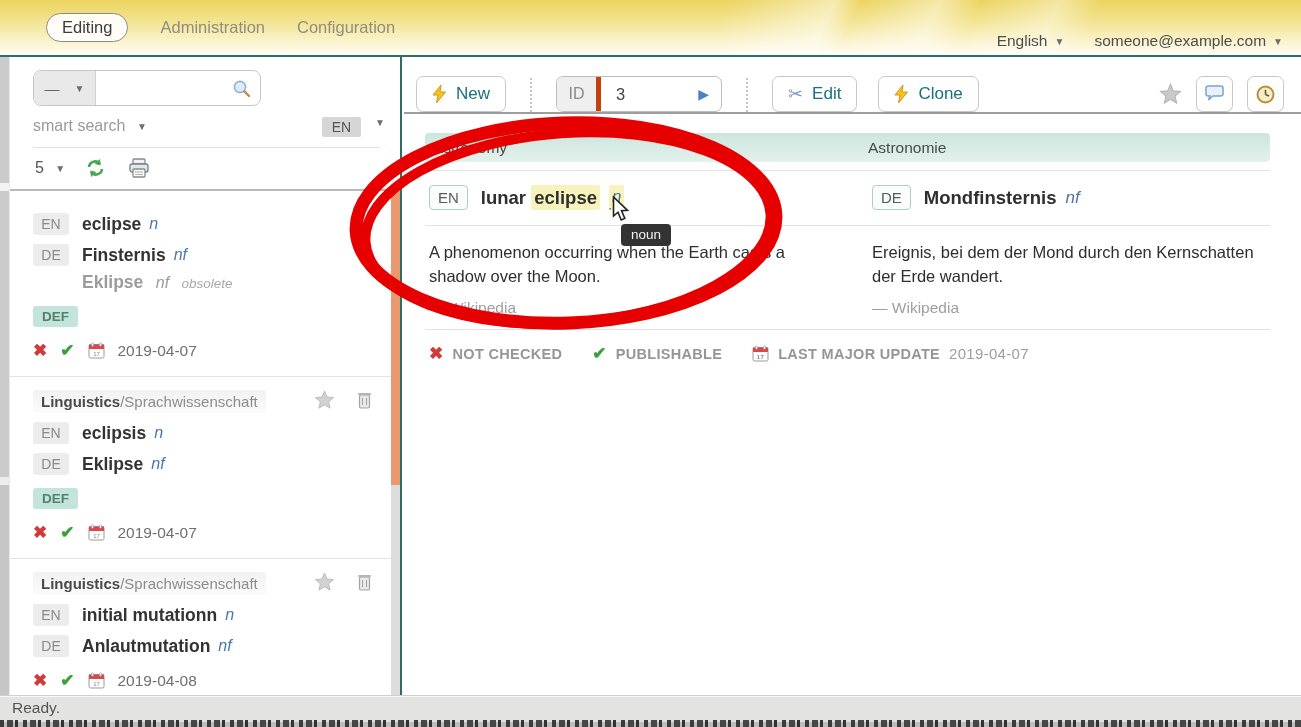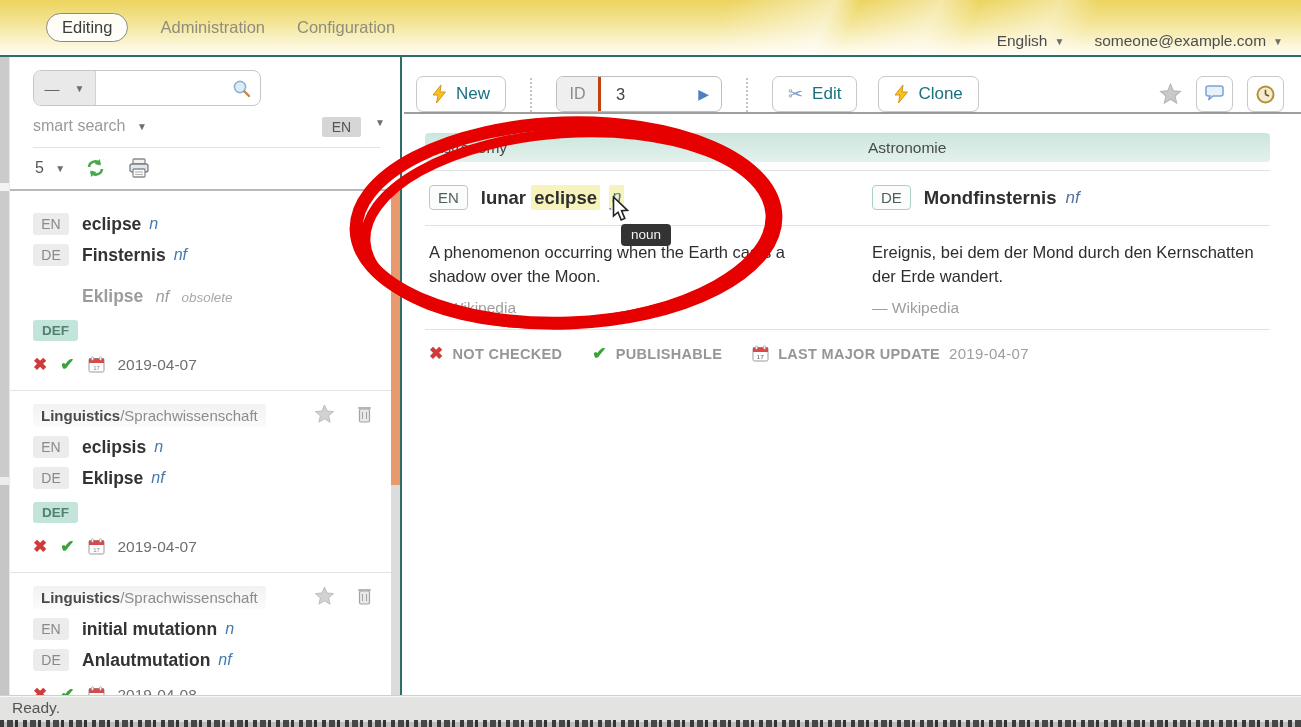--- a/index.html
+++ b/index.html
@@ -54,21 +54,21 @@
   .entry-card { padding:13px 20px 15px 23px; border-bottom:1px solid #e3e3e3; }
   .domain-row { display:flex; align-items:flex-start; }
   .domain-pill { display:inline-block; background:linear-gradient(180deg,#f2f2f2,#fbfbfb); padding:3px 8px; border-radius:3px; font-size:15px; }
   .domain-bold { font-weight:bold; color:#4a4a4a; }
   .domain-rest { color:#8c8c8c; }
   .card-icons { margin-left:auto; display:flex; gap:22px; align-items:center; padding-right:8px; }
   .term-row { margin-top:9px; display:flex; align-items:center; }
   .lang-badge { display:inline-block; width:36px; text-align:center; background:#ececec; border-radius:3px; color:#8a8a8a; font-size:14px; padding:3px 0; }
   .term { margin-left:13px; font-weight:bold; font-size:17.5px; color:#333; }
   .pos { margin-left:8px; font-style:italic; font-size:16px; color:#4679ad; }
-  .obsolete-row { margin-top:20px; margin-left:49px; }
+  .obsolete-row { margin-top:6px; margin-left:49px; }
   .term-obs { font-weight:bold; font-size:17.5px; color:#9c9c9c; }
   .pos-obs { margin-left:8px; font-style:italic; font-size:16px; color:#9c9c9c; }
   .note-obs { margin-left:8px; font-style:italic; font-size:13.5px; color:#a8a8a8; }
   .def-chip-row { margin-top:13px; }
   .def-chip { display:inline-block; background:#c3e4da; color:#53806f; font-weight:bold; font-size:13.5px; padding:3px 9px; border-radius:3px; }
   .status-row { margin-top:13px; display:flex; align-items:center; gap:13px; }
   .x-mark { color:#cf3a3a; font-weight:bold; font-size:17px; }
   .check-mark { color:#3ba23b; font-weight:bold; font-size:17px; }
   .date-txt { color:#6f6f6f; font-size:15.5px; }
 
@@ -80,21 +80,21 @@
   
   .main { position:absolute; left:404px; top:57px; width:897px; height:638px; background:#fff; }
   .toolbar { height:57px; display:flex; align-items:flex-end; padding:0 12px; gap:21px; border-bottom:2px solid #9e9e9e; }
   .tbtn {
     height:36px; background:#fff; border:1px solid #c9c9c9; border-radius:7px;
     display:flex; align-items:center; gap:9px; padding:0 15px;
     color:#19707f; font-size:17px; box-shadow:0 1px 1px rgba(0,0,0,.05); cursor:pointer;
   }
   .dot-sep { height:34px; border-left:2px dotted #c3c3c3; margin:0 3px; }
   .id-box { height:36px; width:166px; border:1px solid #bdbdbd; border-radius:7px; display:flex; align-items:center; overflow:hidden; background:#fff; }
-  .id-label { width:44px; align-self:stretch; background:#efefef; border-right:3px solid #c2410c; color:#8a8a8a; font-size:16px; display:flex; align-items:center; justify-content:center; }
+  .id-label { width:44px; align-self:stretch; background:#efefef; border-right:5px solid #c2410c; color:#8a8a8a; font-size:16px; display:flex; align-items:center; justify-content:center; }
   .id-value { padding-left:15px; color:#444; font-size:16.5px; flex:1; }
   .id-play { padding-right:12px; color:#4d7fc4; font-size:14px; }
   .tb-right { margin-left:auto; display:flex; align-items:center; gap:14px; padding-right:5px; }
   .icon-btn { width:37px; height:36px; background:#fff; border:1px solid #c9c9c9; border-radius:7px; display:flex; align-items:center; justify-content:center; box-shadow:0 1px 1px rgba(0,0,0,.05); cursor:pointer; }
 
   .entry { width:845px; margin:19px 0 0 21px; }
   .mint-bar {
     height:29px; border-radius:4px;
     background:linear-gradient(180deg,#cbe6de,#e4f1ec);
     display:grid; grid-template-columns:412px 1fr; column-gap:23px;

